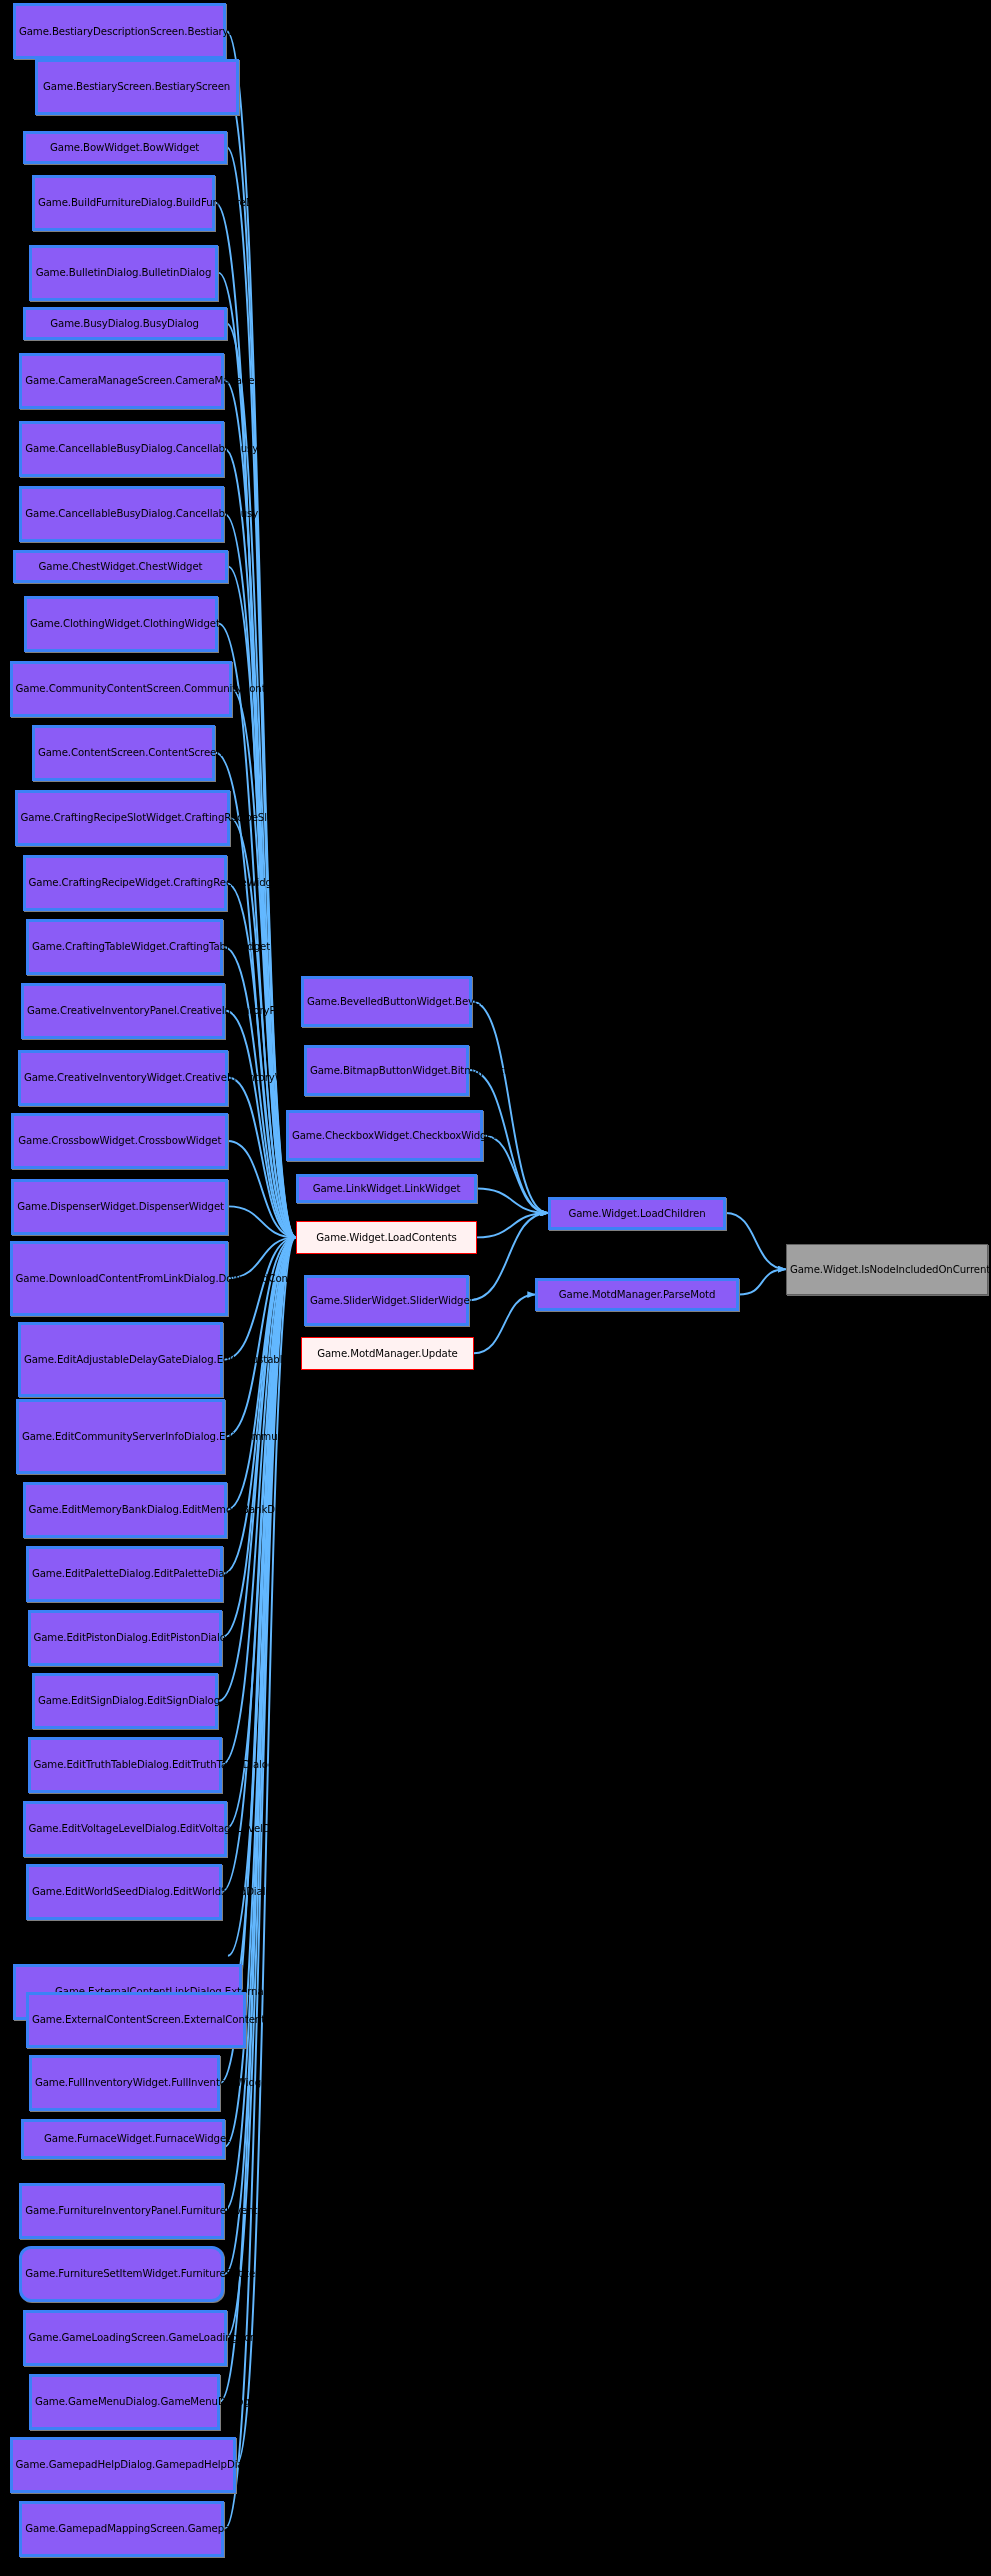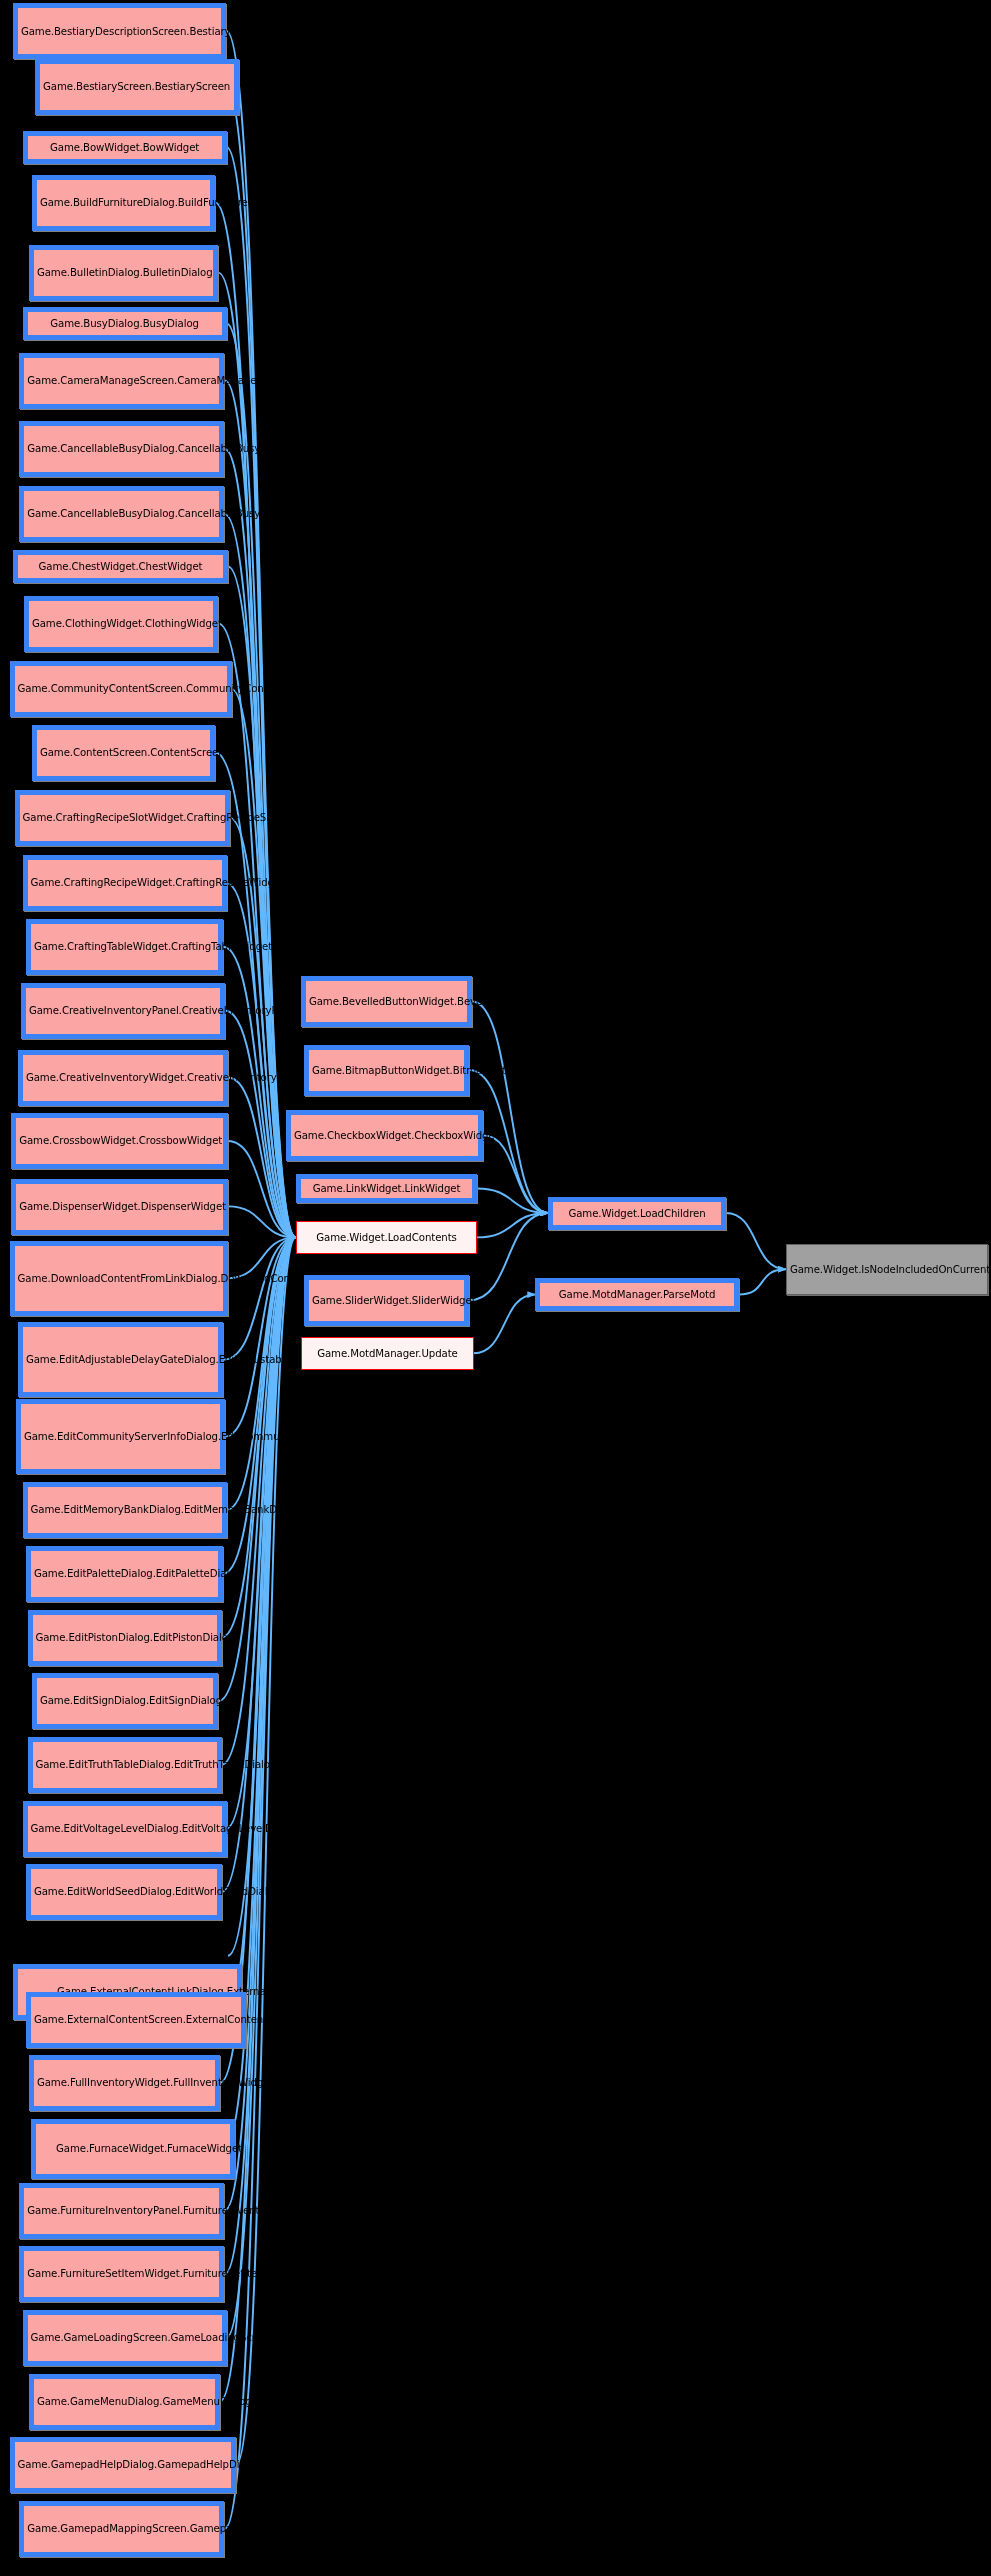--- a/index.html
+++ b/index.html
@@ -8,22 +8,22 @@
     font-family:"DejaVu Sans", sans-serif;
     width:991px;height:2576px;position:relative;overflow:hidden;
   }
   #graph{position:absolute;left:0;top:0;width:991px;height:2576px;}
   svg#edges{position:absolute;left:0;top:0;width:991px;height:2576px;pointer-events:none;}
   .node{
     position:absolute;
     box-sizing:border-box;
     display:flex;align-items:center;justify-content:center;
     text-align:center;
-    background:#fca5a5;
-    border:5px solid #3b82f6;
+    background:#8b5cf6;
+    border:3px solid #3b82f6;
     box-shadow:1px 1px 0 0 #808080;
     color:#000;
     font-size:10.2px;
     line-height:1.28;
     padding:1px 2.9px;
     letter-spacing:-0.1px;
     z-index:5;
   }
   .node.highlight{
     background:#fff2f2;
@@ -195,27 +195,27 @@
       </div>
       <div class="node" style="left: 13px; top: 1964px; width: 229px; height: 56px; padding-left: 39px;">
         <span>Game.ExternalContentLinkDialog.ExternalContentLinkDialog</span>
       </div>
       <div class="node" style="left: 26px; top: 1992px; width: 220px; height: 56px;">
         <span>Game.ExternalContentScreen.ExternalContentScreen</span>
       </div>
       <div class="node" style="left: 29px; top: 2055px; width: 191px; height: 56px;">
         <span>Game.FullInventoryWidget.FullInventoryWidget</span>
       </div>
-      <div class="node" style="left: 31px; top: 2119px; width: 204px; height: 60px; padding-left: 20px;">
+      <div class="node" style="left: 21px; top: 2119px; width: 204px; height: 40px; padding-left: 20px;">
         <span>Game.FurnaceWidget.FurnaceWidget</span>
       </div>
       <div class="node" style="left: 19.4px; top: 2183px; width: 205px; height: 56px;">
         <span>Game.FurnitureInventoryPanel.FurnitureInventoryPanel</span>
       </div>
-      <div class="node" style="left: 19.4px; top: 2246px; width: 205px; height: 56px;">
+      <div class="node" style="left: 19.4px; top: 2246px; width: 205px; height: 56px; border-radius: 12px;">
         <span>Game.FurnitureSetItemWidget.FurnitureSetItemWidget</span>
       </div>
       <div class="node" style="left: 22.6px; top: 2310px; width: 204px; height: 56px;">
         <span>Game.GameLoadingScreen.GameLoadingScreen</span>
       </div>
       <div class="node" style="left: 29px; top: 2374px; width: 191px; height: 56px;">
         <span>Game.GameMenuDialog.GameMenuDialog</span>
       </div>
       <div class="node" style="left: 9.7px; top: 2437px; width: 226px; height: 56px;">
         <span>Game.GamepadHelpDialog.GamepadHelpDialog</span>

